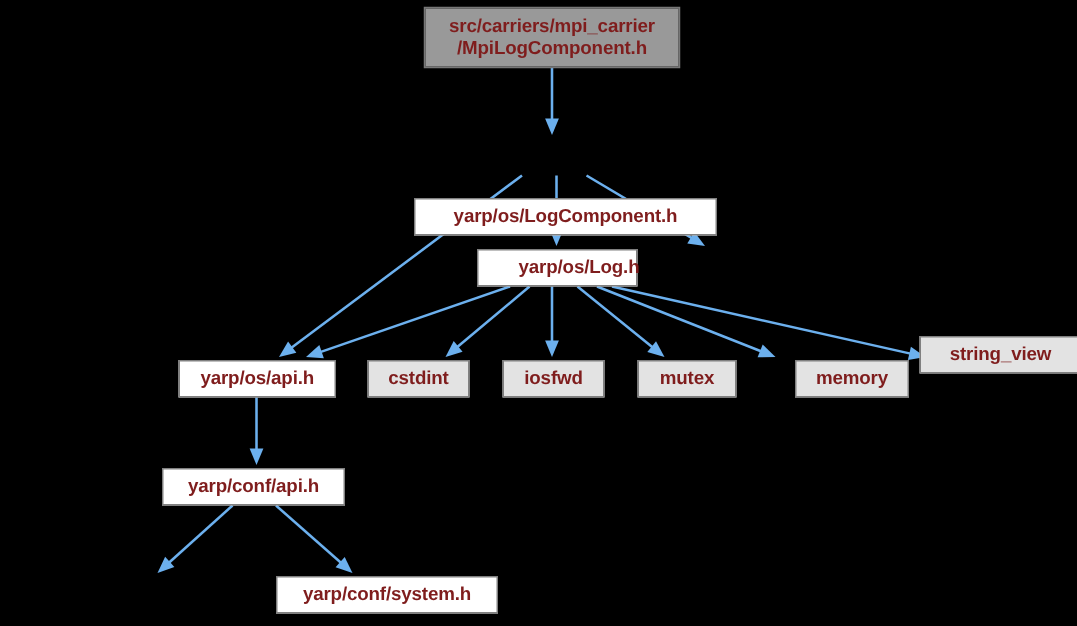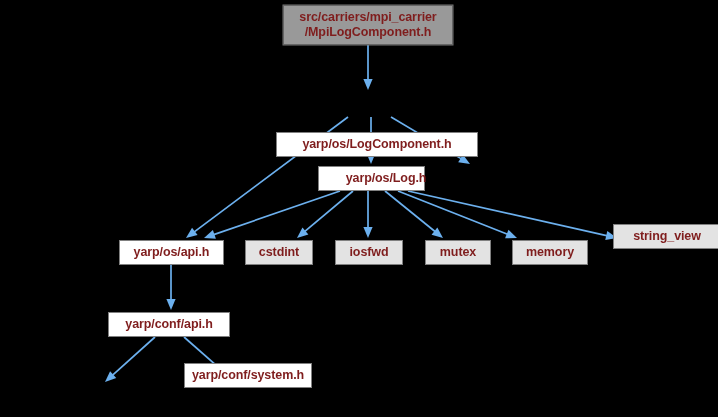--- a/index.html
+++ b/index.html
@@ -89,17 +89,17 @@
       <polygon points="235,382 223.70832406038448,378.1714161267241 229.7952431215835,371.2729078573652" fill="#6cb0ee"></polygon>
     </svg>
 <div class="node node-current" style="left: 283px; top: 5px; width: 170px; height: 40px;">src/carriers/mpi_carrier
 /MpiLogComponent.h</div>
     <div class="node node-local" style="left: 276px; top: 92px; width: 202px; height: 25px; margin-top: 40px;">yarp/os/LogComponent.h</div>
     <div class="node node-local" style="left: 318px; top: 166px; width: 107px; height: 25px; padding-left: 29px;">yarp/os/Log.h</div>
     <div class="node node-local" style="left: 119px; top: 240px; width: 105px; height: 25px; text-align: right;">yarp/os/api.h</div>
     <div class="node node-system" style="left: 335px; top: 240px; width: 68px; height: 25px;">iosfwd</div>
     <div class="node node-system" style="left: 245px; top: 240px; width: 68px; height: 25px;">cstdint</div>
     <div class="node node-system" style="left: 425px; top: 240px; width: 66px; height: 25px;">mutex</div>
-    <div class="node node-system" style="left: 512px; top: 240px; width: 76px; height: 25px;">memory</div>
+    <div class="node node-system" style="left: 530px; top: 240px; width: 76px; height: 25px;">memory</div>
     <div class="node node-system" style="left: 613px; top: 224px; width: 108px; height: 25px;">string_view</div>
     <div class="node node-local" style="left: 108px; top: 312px; width: 122px; height: 25px;">yarp/conf/api.h</div>
-    <div class="node node-local" style="left: 184px; top: 363px; width: 128px; height: 25px;">yarp/conf/system.h</div>
+    <div class="node node-local" style="left: 184px; top: 384px; width: 148px; height: 25px;">yarp/conf/system.h</div>
   </div>
 
 </body></html>

